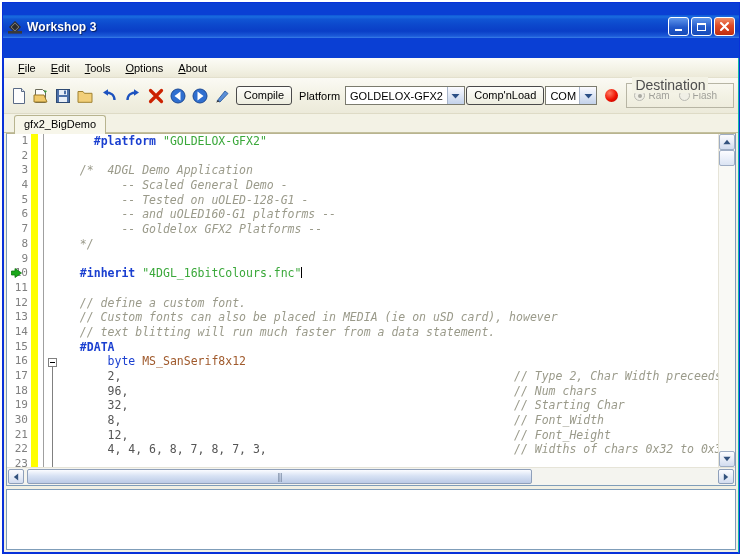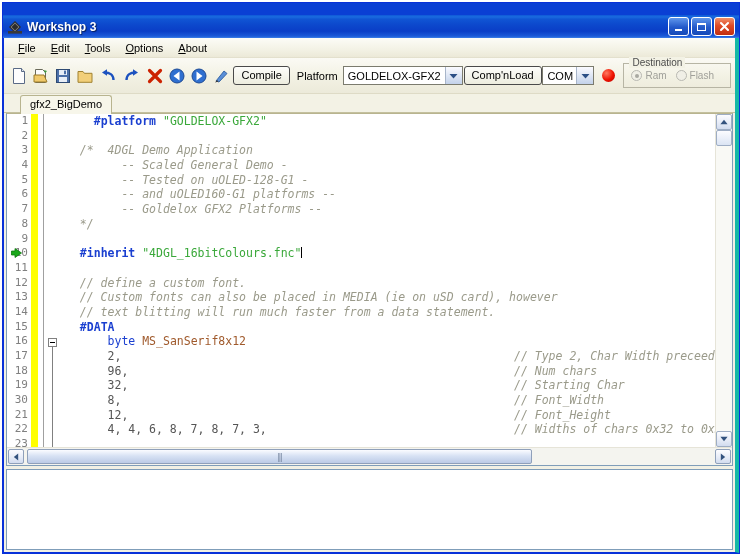--- a/index.html
+++ b/index.html
@@ -79,24 +79,25 @@
     box-sizing: border-box;
   }
 
   
   #client {
     flex: 1;
     background: #f1f0e4;
     display: flex;
     flex-direction: column;
     border-left: 1px solid #0831d9;
-    border-right: 4px solid #14b8a6;
+    border-right: 1px solid #14b8a6;
     border-bottom: 1px solid #0831d9;
     box-sizing: border-box;
     overflow: hidden;
+    margin-top: 20px;
   }
 
   
   #menubar {
     height: 19px;
     background: linear-gradient(to bottom,#fcfcf7 0%,#f3f2e5 60%,#ece9d8 100%);
     border-bottom: 1px solid #e3e0cd;
     display: flex;
     align-items: center;
     padding-left: 7px;
@@ -191,21 +192,21 @@
     display: flex;
     align-items: center;
     padding: 0 7px;
     box-sizing: border-box;
   }
   #destination-legend {
     position: absolute;
     top: -7px; left: 5px;
     background: #f3f2e5;
     padding: 0 3px;
-    font-size: 10px;
+    font-size: 14px;
     color: #4d4d4d;
   }
   .radio-opt {
     display: flex; align-items: flex-end;
     font-size: 10px;
     color: #a0a09a;
     margin-right: 9px;
     white-space: nowrap;
   }
   .radio-dot {
@@ -224,21 +225,21 @@
     border-radius: 50%;
     background: #a9a9a2;
   }
 
   
   #tabstrip {
     height: 19px;
     background: #f3f2e5;
     display: flex;
     align-items: flex-end;
-    padding-left: 16px;
+    padding-left: 10px;
     flex: none;
     position: relative;
   }
   #tabstrip::after {
     content: "";
     position: absolute;
     left: 0; right: 0; bottom: 0;
     height: 1px;
     background: #c4c09e;
   }

